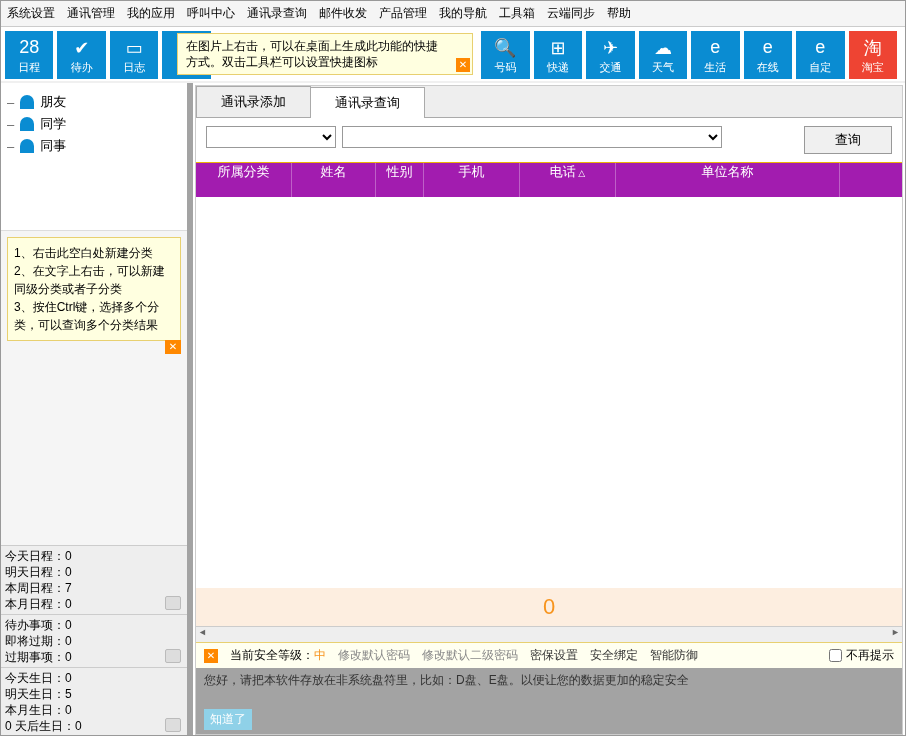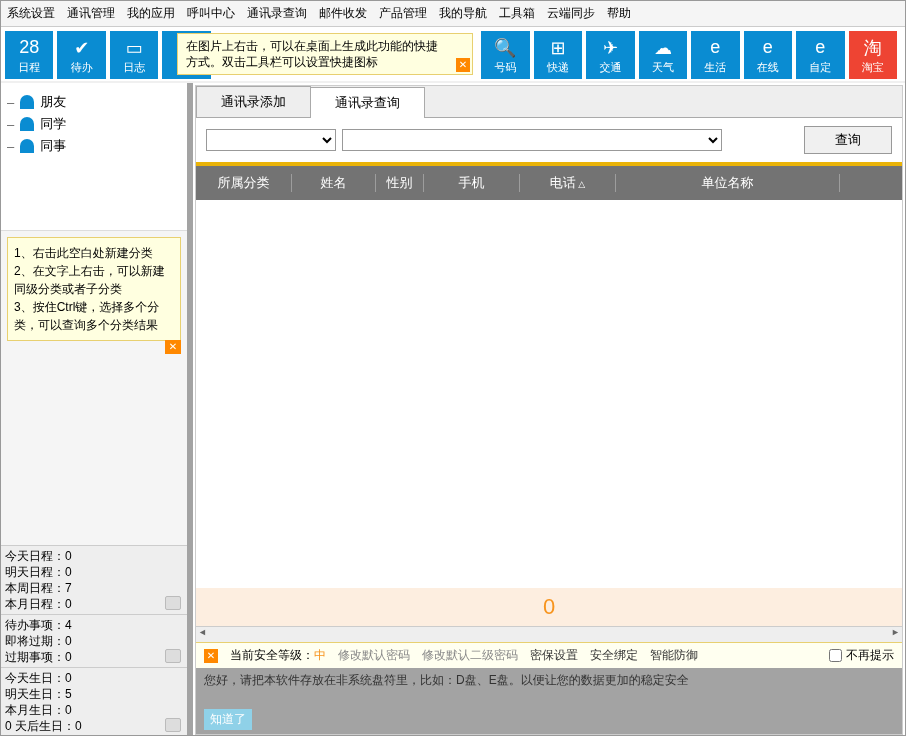--- a/index.html
+++ b/index.html
@@ -22,25 +22,25 @@
 .sb-help .close { position: absolute; right: -1px; bottom: -14px; width: 16px; height: 14px; background: #f80; color: #fff; text-align: center; line-height: 14px; font-size: 10px; cursor: pointer; }
 .sb-spacer { flex: 1; }
 .sb-stats { background: #eee; border-top: 1px solid #ccc; }
 .sb-stat-group { border-bottom: 1px solid #ccc; padding: 2px 4px; position: relative; }
 .sb-stat-group .row { line-height: 16px; }
 .sb-stat-group .cal { position: absolute; right: 6px; bottom: 4px; width: 16px; height: 14px; background: #ddd; border: 1px solid #bbb; border-radius: 2px; }
 .content { flex: 1; display: flex; flex-direction: column; border: 1px solid #ccc; margin: 2px; }
 .tabs { display: flex; border-bottom: 1px solid #aaa; background: #eee; }
 .tab { padding: 6px 24px; border: 1px solid #aaa; border-bottom: none; background: #eee; margin-right: -1px; cursor: pointer; font-size: 13px; }
 .tab.active { background: #fff; position: relative; top: 1px; }
-.search-row { padding: 8px 10px; display: flex; gap: 6px; align-items: center; border-bottom: 4px solid #eab308; }
+.search-row { padding: 8px 10px; display: flex; gap: 6px; align-items: flex-start; border-bottom: 1px solid #eab308; }
 .combo1 { width: 130px; height: 22px; border: 1px solid #999; background: #fff; }
 .combo2 { flex: 1; max-width: 380px; height: 22px; border: 1px solid #999; background: #fff; }
 .search-btn { margin-left: auto; padding: 4px 30px; background: #f0f0f0; border: 1px solid #999; cursor: pointer; font-size: 13px; }
-.table-head { display: flex; background: #737373; color: #fff; height: 34px; align-items: center; }
+.table-head { display: flex; background: #a21caf; color: #fff; height: 34px; }
 .th { text-align: center; border-right: 1px solid rgba(255,255,255,0.3); padding: 0 4px; font-size: 13px; position: relative; }
 .table-body { flex: 1; background: #fff; }
 .table-foot { background: #fdeee0; color: #f7941e; text-align: center; font-size: 22px; padding: 6px 0; }
 .hscroll { height: 16px; background: #eee; border-top: 1px solid #ccc; position: relative; }
 .hscroll::before { content: "◄"; position: absolute; left: 2px; font-size: 9px; color: #666; }
 .hscroll::after { content: "►"; position: absolute; right: 2px; font-size: 9px; color: #666; }
 .security-bar { background: #fffff0; border-top: 1px solid #e8d070; padding: 4px 8px; display: flex; align-items: center; gap: 12px; font-size: 12px; }
 .security-bar .x { width: 14px; height: 14px; background: #f80; color: #fff; text-align: center; line-height: 14px; font-size: 10px; }
 .security-bar .level { color: #f7941e; }
 .security-bar .opt { color: #888; cursor: pointer; }
@@ -147,21 +147,21 @@
     <div class="sb-spacer"></div>
     <div class="sb-stats" id="sbstats">
         <div class="sb-stat-group">
           <div class="row">今天日程：0</div>
           <div class="row">明天日程：0</div>
           <div class="row">本周日程：7</div>
           <div class="row">本月日程：0</div>
           <div class="cal"></div>
         </div>
         <div class="sb-stat-group">
-          <div class="row">待办事项：4</div>
+          <div class="row">待办事项：0</div>
           <div class="row">即将过期：0</div>
           <div class="row">过期事项：0</div>
           <div class="cal"></div>
         </div>
         <div class="sb-stat-group">
           <div class="row">今天生日：0</div>
           <div class="row">明天生日：5</div>
           <div class="row">本月生日：0</div>
           <div class="row">0 天后生日：0</div>
           <div class="cal"></div>

